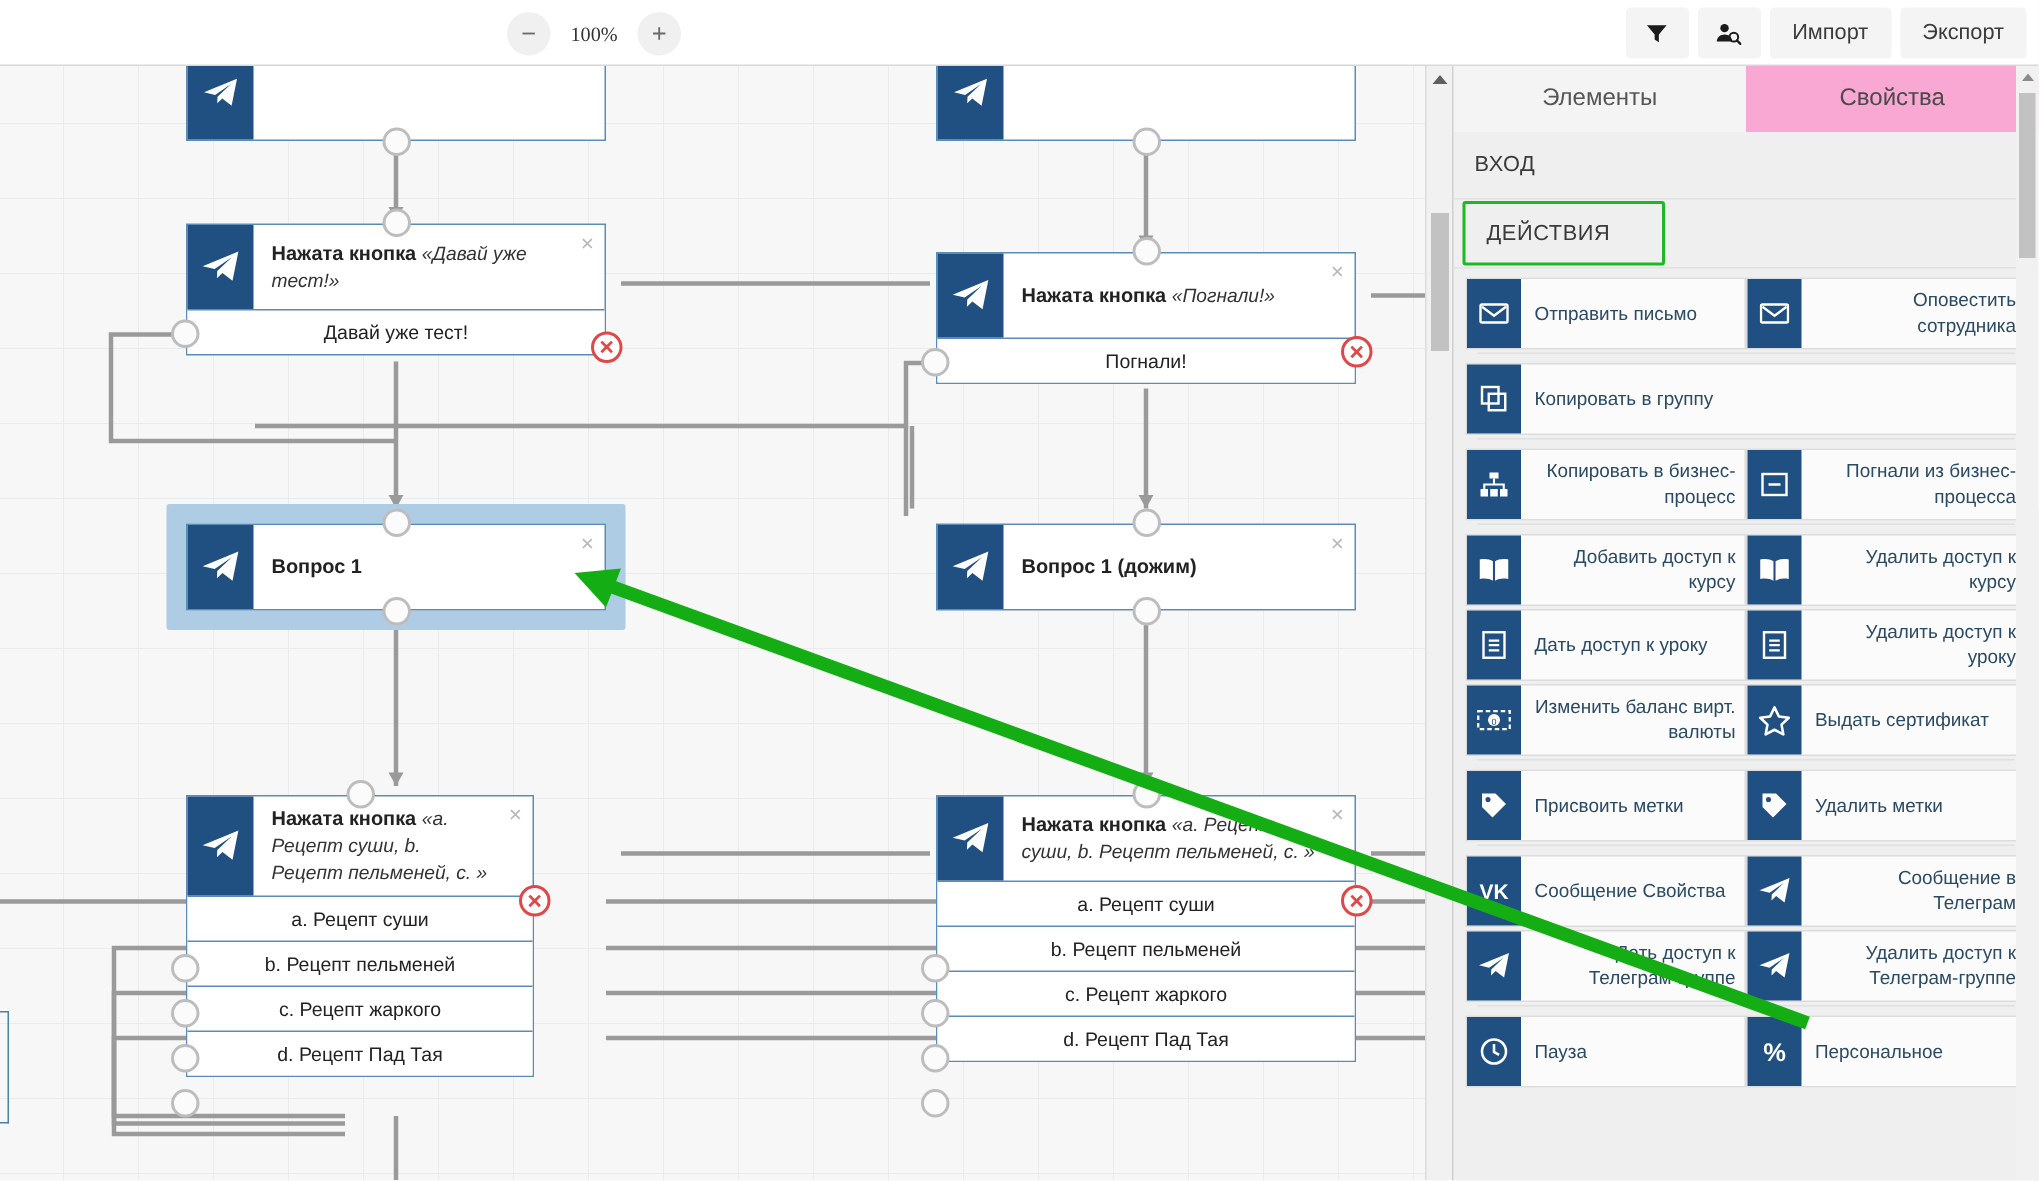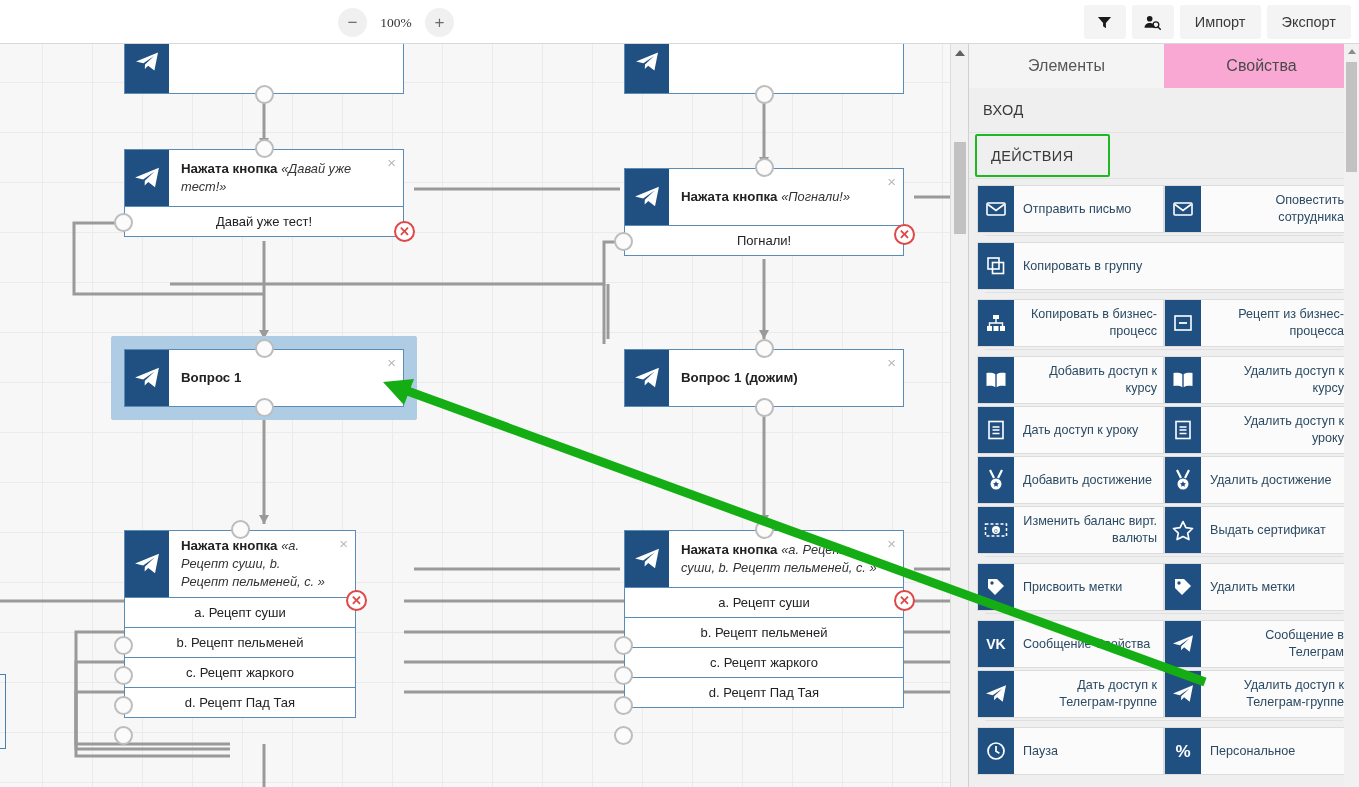--- a/index.html
+++ b/index.html
@@ -513,21 +513,21 @@
           </div>
           <div class="item-lbl">Копировать в бизнес-процесс</div>
         </div>
         <div class="item">
           <div class="item-ico">
             <svg width="20" height="18" viewBox="0 0 20 18">
                 <rect x="2" y="2" width="16" height="14" fill="none" stroke="#fff" stroke-width="1.6"></rect>
                 <path d="M6 9h8" stroke="#fff" stroke-width="1.8"></path>
               </svg>
           </div>
-          <div class="item-lbl">Рецепт из бизнес-процесса</div>
+          <div class="item-lbl">Погнали из бизнес-процесса</div>
         </div>
       </div>
 
       <div class="hsep"></div>
 
       <div class="irow">
         <div class="item">
           <div class="item-ico">
             <svg width="22" height="18" viewBox="0 0 22 18">
                 <path d="M10.3 3.2C8 1.6 4.6 1.4 1.5 2v13c3.1-.6 6.5-.4 8.8 1.2z" fill="#fff"></path>
@@ -561,42 +561,20 @@
           <div class="item-ico">
             <svg width="18" height="20" viewBox="0 0 18 20">
                 <rect x="2" y="1.5" width="14" height="17" fill="none" stroke="#fff" stroke-width="1.6"></rect>
                 <path d="M5.5 7h7M5.5 10h7M5.5 13.5h7" stroke="#fff" stroke-width="1.5"></path>
               </svg>
           </div>
           <div class="item-lbl">Удалить доступ к уроку</div>
         </div>
       </div>
 
-      <div class="irow">
-        <div class="item">
-          <div class="item-ico">
-            <svg width="20" height="22" viewBox="0 0 20 22">
-                <path d="M4 1l4 8M16 1l-4 8" stroke="#fff" stroke-width="2.2" fill="none"></path>
-                <circle cx="10" cy="15" r="5.5" fill="#fff"></circle>
-                <path d="M10 12l.9 1.9 2.1.3-1.5 1.5.4 2.1-1.9-1-1.9 1 .4-2.1L7 14.2l2.1-.3z" fill="#205081"></path>
-              </svg>
-          </div>
-          <div class="item-lbl">Добавить достижение</div>
-        </div>
-        <div class="item">
-          <div class="item-ico">
-            <svg width="20" height="22" viewBox="0 0 20 22">
-                <path d="M4 1l4 8M16 1l-4 8" stroke="#fff" stroke-width="2.2" fill="none"></path>
-                <circle cx="10" cy="15" r="5.5" fill="#fff"></circle>
-                <path d="M10 12l.9 1.9 2.1.3-1.5 1.5.4 2.1-1.9-1-1.9 1 .4-2.1L7 14.2l2.1-.3z" fill="#205081"></path>
-              </svg>
-          </div>
-          <div class="item-lbl">Удалить достижение</div>
-        </div>
-      </div>
 
       <div class="irow">
         <div class="item">
           <div class="item-ico">
             <svg width="24" height="16" viewBox="0 0 24 16">
                 <rect x="1.5" y="2" width="21" height="12" fill="none" stroke="#fff" stroke-width="1.5" stroke-dasharray="3 2"></rect>
                 <circle cx="12" cy="8" r="4" fill="#fff"></circle>
                 <text x="12" y="11" font-size="6" fill="#205081" text-anchor="middle" font-family="Liberation Sans">0</text>
               </svg>
           </div>

